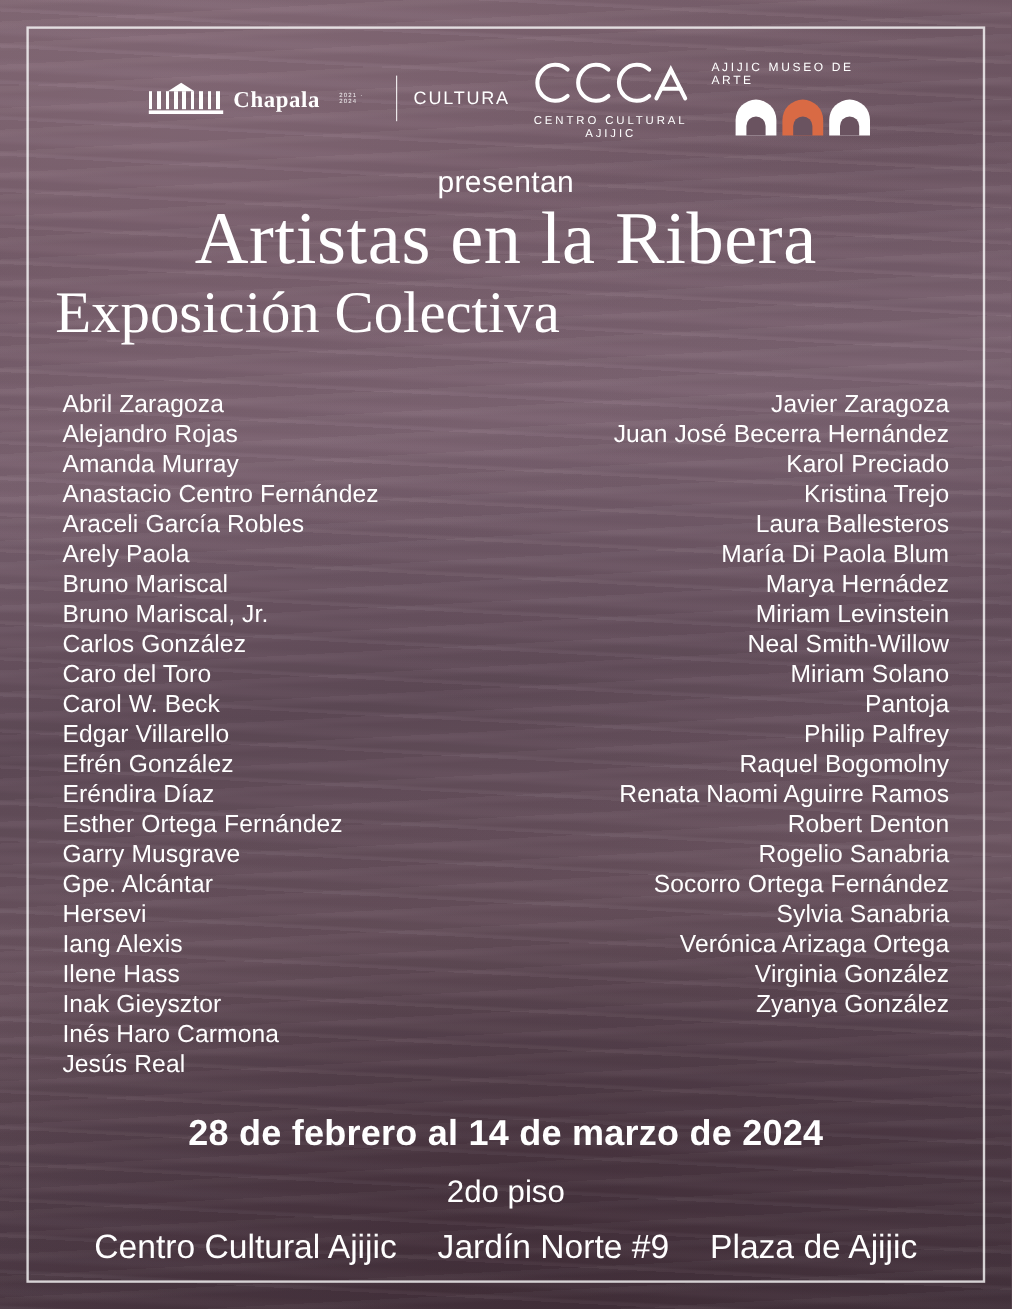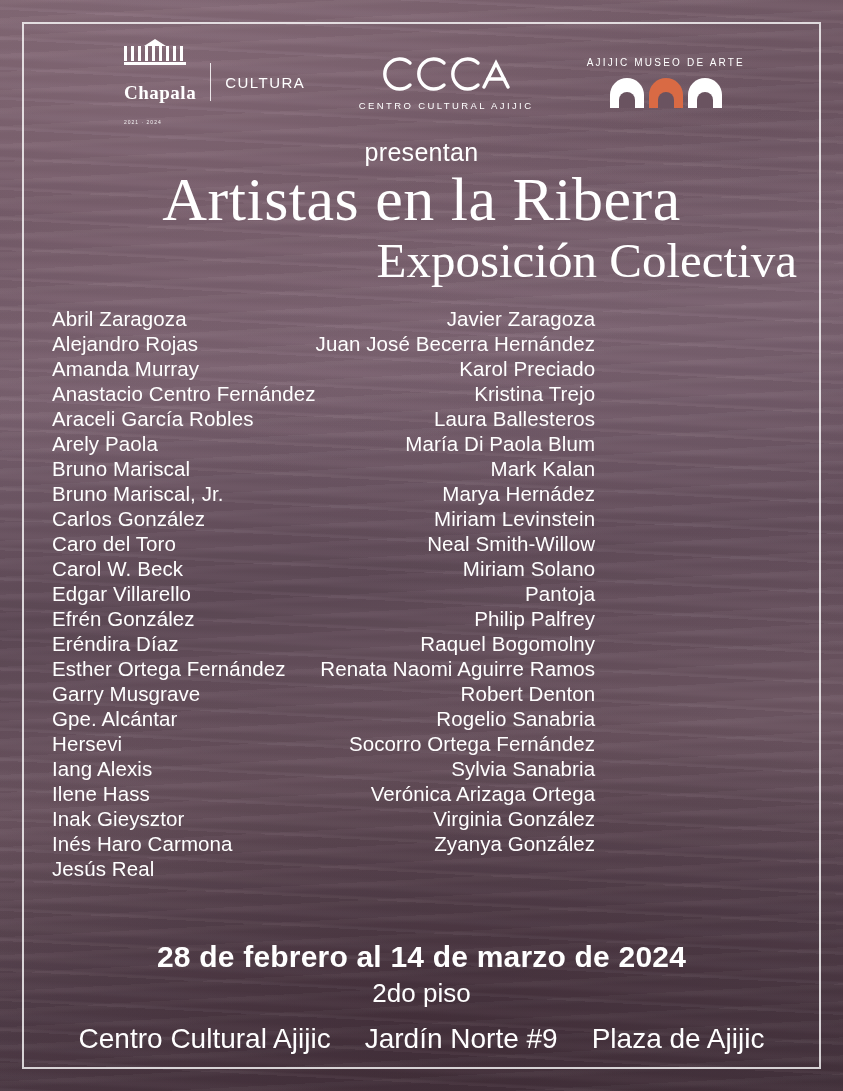--- a/index.html
+++ b/index.html
@@ -85,22 +85,22 @@
     height: 76px;
   }
 
   .logo-chapala {
     display: flex;
     align-items: center;
     gap: 10px;
   }
   .chapala-mark {
     display: flex;
-    flex-direction: column;
-    align-items: flex-start;
+    flex-direction: row;
+    align-items: center;
     line-height: 1;
     gap: 16px;
   }
   .chapala-building {
     width: 62px;
     height: 26px;
     position: relative;
   }
   .chapala-building .roof {
     position: absolute;
@@ -204,31 +204,32 @@
   }
   .title-main {
     text-align: center;
     font-family: "Liberation Serif", serif;
     font-size: 62px;
     line-height: 1.05;
     margin-top: 0;
     letter-spacing: 0.5px;
   }
   .title-sub {
-    text-align: right;
+    text-align: left;
     font-family: "Liberation Serif", serif;
     font-size: 49px;
     line-height: 1.1;
     margin-top: 2px;
   }
 
   
   .lists {
     display: flex;
-    margin-top: 18px;
+    justify-content: space-between;
+    margin-top: 36px;
     padding: 0 6px;
   }
   .col-left, .col-right {
     display: flex;
     flex-direction: column;
     gap: 0px;
   }
   .col-left { text-align: left; }
   .col-right { text-align: right; }
   .artist {
@@ -244,21 +245,21 @@
     text-align: center;
     padding-bottom: 6px;
   }
   .dates {
     font-size: 30px;
     font-weight: bold;
     letter-spacing: 0.2px;
   }
   .floor {
     font-size: 26px;
-    margin-top: 4px;
+    margin-top: 16px;
   }
   .venue {
     display: flex;
     justify-content: center;
     align-items: baseline;
     gap: 34px;
     font-size: 28px;
     margin-top: 14px;
   }
 </style>
@@ -345,21 +346,20 @@
         <div class="artist">Jesús Real</div>
       </div>
 
       <div class="col-right">
         <div class="artist">Javier Zaragoza</div>
         <div class="artist">Juan José Becerra Hernández</div>
         <div class="artist">Karol Preciado</div>
         <div class="artist">Kristina Trejo</div>
         <div class="artist">Laura Ballesteros</div>
         <div class="artist">María Di Paola Blum</div>
-        <div class="artist">Mark Kalan</div>
         <div class="artist">Marya Hernádez</div>
         <div class="artist">Miriam Levinstein</div>
         <div class="artist">Neal Smith-Willow</div>
         <div class="artist">Miriam Solano</div>
         <div class="artist">Pantoja</div>
         <div class="artist">Philip Palfrey</div>
         <div class="artist">Raquel Bogomolny</div>
         <div class="artist">Renata Naomi Aguirre Ramos</div>
         <div class="artist">Robert Denton</div>
         <div class="artist">Rogelio Sanabria</div>

